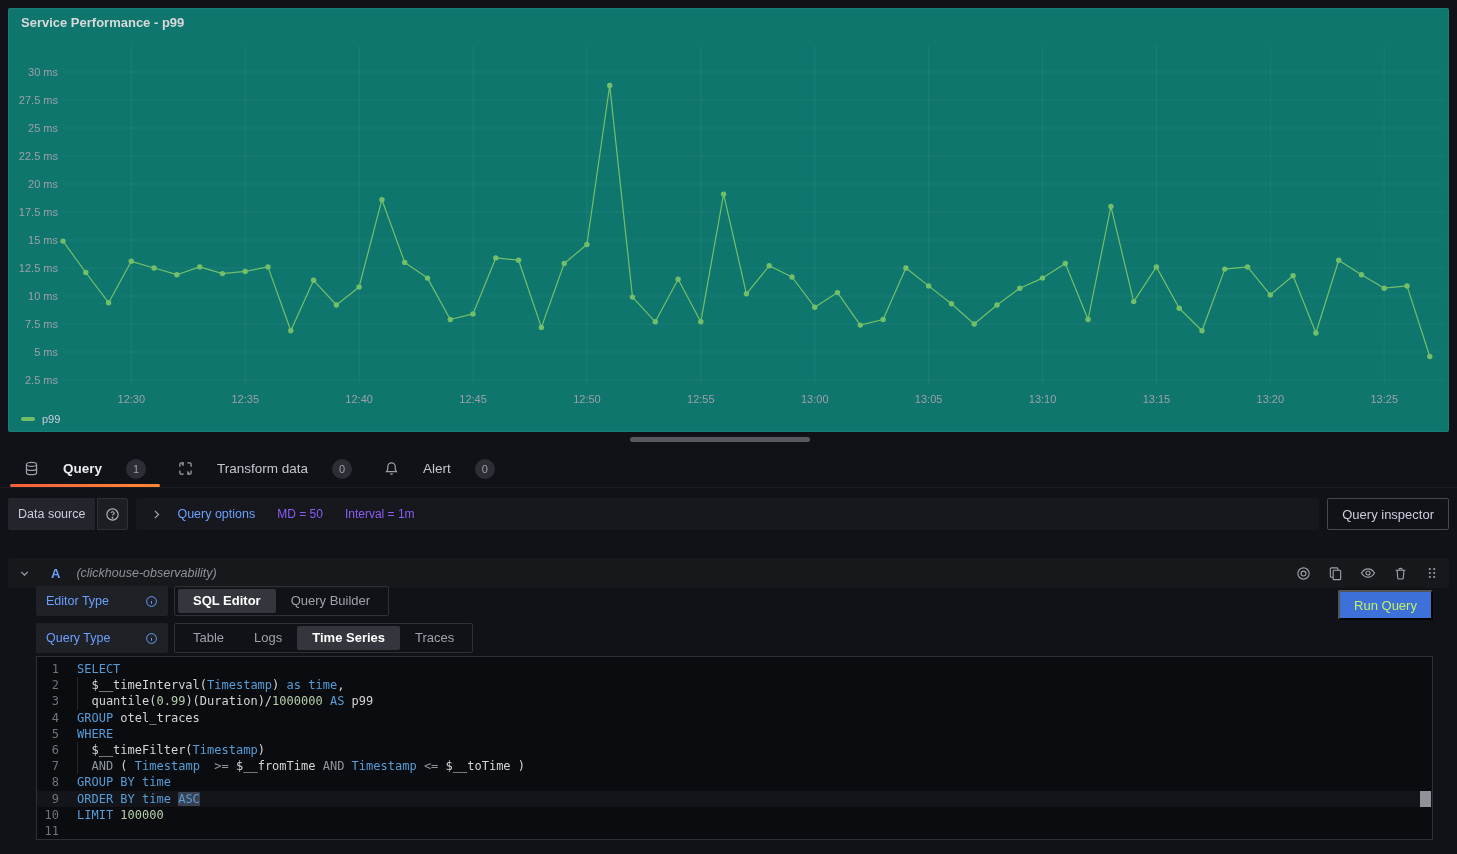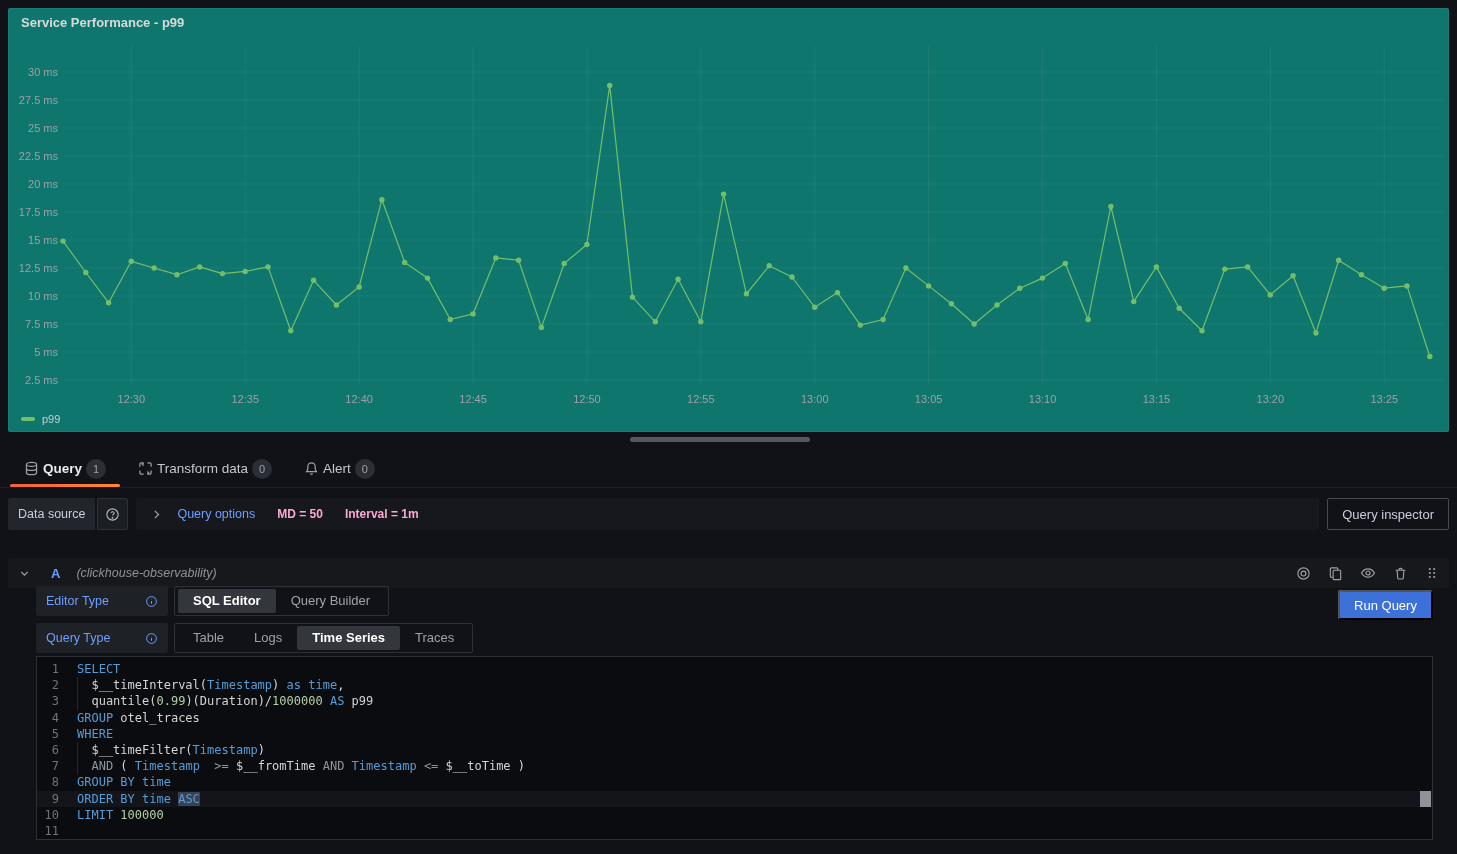--- a/index.html
+++ b/index.html
@@ -12,60 +12,60 @@
   #chart-svg{position:absolute;left:0;top:0;}
   #chart-svg text{font-family:"Liberation Sans",sans-serif;font-size:11px;fill:#9DA0A8;}
   .legend{position:absolute;left:12px;bottom:6px;display:flex;align-items:center;gap:7px;z-index:2;}
   .legend-swatch{width:14px;height:4px;border-radius:2px;background:#73BF69;}
   .legend-label{font-size:11px;color:#CCCCDC;}
   
   .hscrollbar{position:absolute;top:437px;left:630px;width:180px;height:5px;border-radius:3px;background:#55585F;}
   
   .tabs-bar{position:absolute;top:450px;left:0;width:1457px;height:38px;display:flex;align-items:stretch;
             padding-left:8px;box-sizing:border-box;border-bottom:1px solid rgba(204,204,220,0.06);}
-  .tab{position:relative;display:flex;align-items:center;gap:4px;padding:0 16px;font-size:13.5px;color:#C2C7CE;cursor:pointer;}
+  .tab{position:relative;display:flex;align-items:center;gap:24px;padding:0 16px;font-size:13.5px;color:#C2C7CE;cursor:pointer;}
   .tab .tab-icon{display:flex;color:#9DA0A8;}
   .tab.active{color:#E9EBEE;font-weight:600;}
   .badge{min-width:20px;height:20px;padding:0 6px;border-radius:10px;background:#2B2E35;color:#9DA0A8;
          font-size:11px;font-weight:400;display:flex;align-items:center;justify-content:center;box-sizing:border-box;}
   .tab-underline{position:absolute;left:2px;right:2px;bottom:0;height:3px;border-radius:2px;
                  background:linear-gradient(90deg,#F55F3E,#FF8833);}
   
   .ds-bar{position:absolute;top:498px;left:8px;width:1441px;height:32px;display:flex;align-items:stretch;}
   .ds-label{background:#22252B;color:#CCCCDC;font-size:12.5px;display:flex;align-items:center;
             padding:0 10px;border-radius:2px 0 0 2px;}
   .ds-picker{margin-left:2px;width:214px;background:#0D0E13;border:1px solid #2E3036;display:flex;
              align-items:center;gap:8px;padding:0 8px;box-sizing:border-box;cursor:pointer;}
   .ds-name{font-size:13px;color:#D8D9DA;flex:1;white-space:nowrap;}
   .ds-help{margin-left:2px;width:31px;border:1px solid #2E3036;background:#1B1E23;display:flex;align-items:center;
            justify-content:center;border-radius:0 2px 2px 0;color:#B4B7BD;cursor:pointer;box-sizing:border-box;}
   .ds-options{margin-left:8px;flex:1;background:#16181D;display:flex;align-items:center;
               padding:0 14px;border-radius:2px;color:#9DA0A8;}
   .qo-chevron{display:flex;color:#9DA0A8;margin-right:14px;cursor:pointer;}
   .qo-link{color:#6E9FFF;font-size:12.5px;font-weight:500;cursor:pointer;}
-  .qo-meta{color:#f9a8d4;font-size:12px;margin-left:22px;font-weight:bold;}
+  .qo-meta{color:#8b5cf6;font-size:12px;margin-left:22px;}
   .qi-btn{margin-left:8px;border:1px solid #46494F;border-radius:2px;color:#CCCCDC;font-size:13px;
           display:flex;align-items:center;padding:0 14px;background:transparent;cursor:pointer;}
   
   .qrow-header{position:absolute;top:558px;left:8px;width:1441px;height:30px;display:flex;align-items:center;
                background:#16181C;border-radius:2px;padding:0 10px;box-sizing:border-box;}
   .qrow-chevron{display:flex;color:#9DA0A8;cursor:pointer;}
   .ref-id{color:#6E9FFF;font-weight:700;font-size:13px;margin-left:20px;cursor:pointer;}
   .ds-hint{font-style:italic;color:#8E9197;font-size:12.5px;margin-left:16px;}
   .row-icons{margin-left:auto;display:flex;gap:17px;align-items:center;color:#9DA0A8;}
   .row-icons span{display:flex;cursor:pointer;}
   
   .opt-row{position:absolute;left:36px;height:30px;display:flex;align-items:stretch;}
   .label-chip{width:112px;background:#1E2126;color:#6E9FFF;font-size:12.5px;display:flex;align-items:center;
               justify-content:space-between;padding:0 10px;border-radius:2px;box-sizing:content-box;}
   .label-chip .info{display:flex;color:#6E9FFF;cursor:pointer;}
   .seg{margin-left:6px;border:1px solid #2E3036;border-radius:2px;display:flex;align-items:center;padding:3px;gap:0;}
   .seg-item{padding:0 15px;height:24px;line-height:24px;font-size:13px;color:#9DA2AA;border-radius:2px;cursor:pointer;white-space:nowrap;}
   .seg-item.selected{background:#33363D;color:#FFFFFF;font-weight:700;}
-  .run-query{position:absolute;top:590px;left:1338px;width:95px;height:30px;background:#3D71D9;color:#ffffff;
+  .run-query{position:absolute;top:590px;left:1338px;width:95px;height:30px;background:#3D71D9;color:#bef264;
              border-radius:2px;font-size:13px;font-weight:500;display:flex;align-items:center;justify-content:center;cursor:pointer;}
   
   .code-editor{position:absolute;top:656px;left:36px;width:1397px;height:184px;background:#0B0C10;
                border:1px solid #2E3036;box-sizing:border-box;overflow:hidden;padding-top:4px;
                font-family:"DejaVu Sans Mono","Liberation Mono",monospace;font-size:12px;}
   .code-line{display:flex;height:16.2px;line-height:16.2px;}
   .code-line.current{background:rgba(200,205,215,0.05);}
   .gutter{width:22px;text-align:right;color:#6E7379;flex:none;}
   .code-content{position:relative;padding-left:18px;white-space:pre;flex:1;}
   .guide{position:absolute;left:18px;top:0;bottom:0;width:1px;background:#26282E;}

